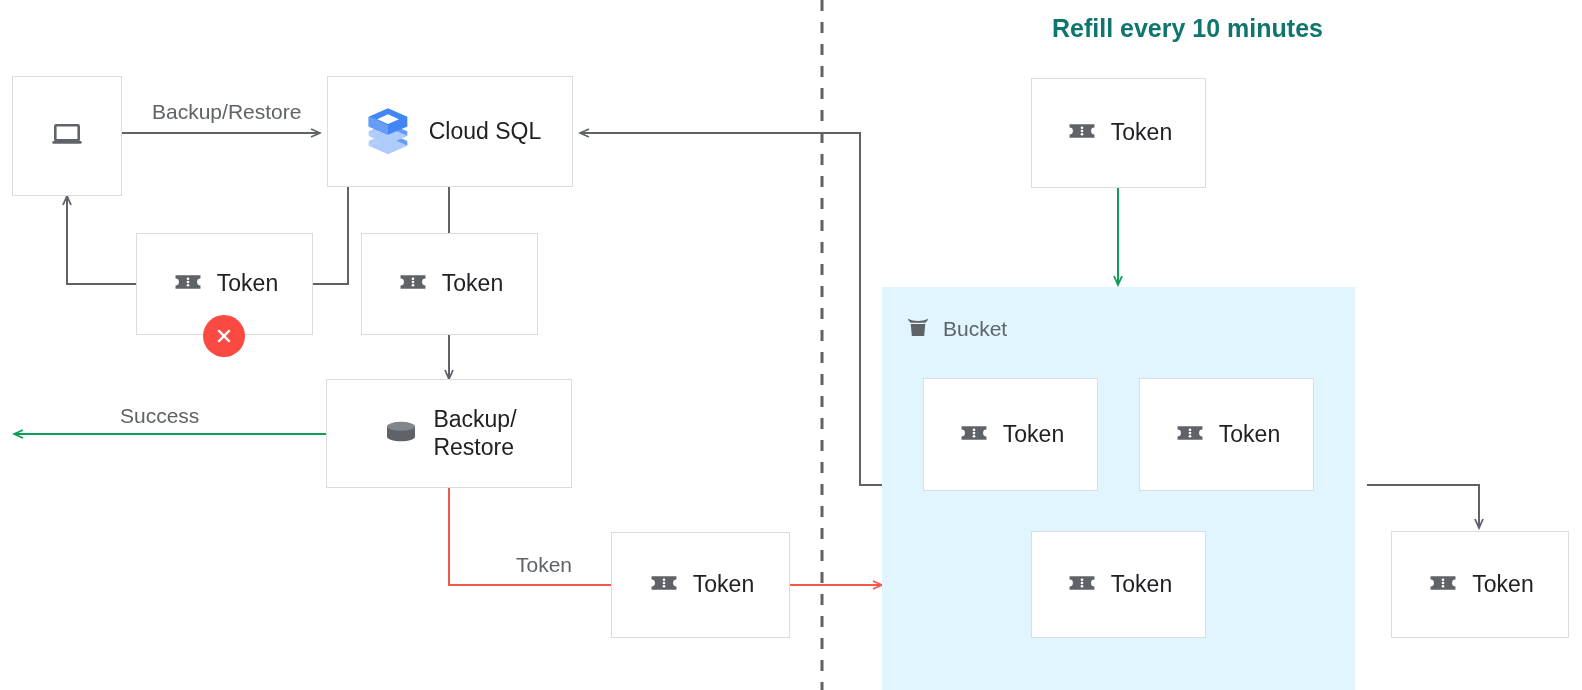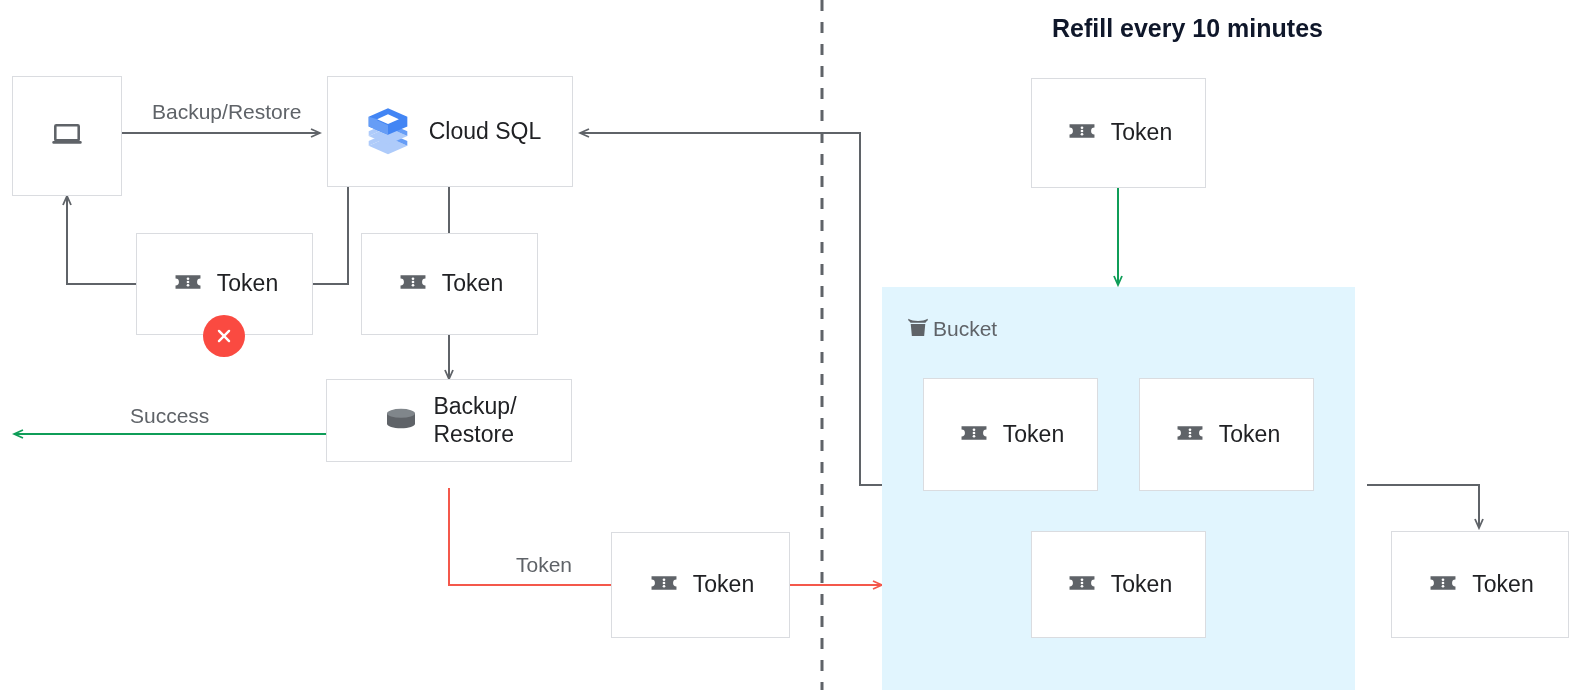--- a/index.html
+++ b/index.html
@@ -47,37 +47,38 @@
     white-space: pre-line;
   }
   .bucket-region {
     position: absolute;
     background: #e1f5fe;
   }
   .bucket-title {
     position: absolute;
     display: flex;
     align-items: center;
+    gap: 10px;
   }
   .bucket-title-label {
     font-size: 21px;
     color: #5f6368;
   }
   .edge-label {
     position: absolute;
     font-size: 21px;
     color: #5f6368;
     line-height: 1.3;
     white-space: pre-line;
   }
   .heading {
     position: absolute;
     font-size: 25px;
     font-weight: bold;
-    color: #0f172a;
+    color: #0f766e;
     white-space: nowrap;
   }
   .err-badge {
     position: absolute;
     width: 42px;
     height: 42px;
     border-radius: 50%;
     background: #fa4a41;
     display: flex;
     align-items: center;
@@ -199,21 +200,21 @@
           <path d="M3.2 7.2 h17.6 v2.4 a2.4 2.4 0 0 0 0 4.8 v2.4 h-17.6 v-2.4 a2.4 2.4 0 0 0 0 -4.8 z" fill="#5f6368"></path>
           <circle cx="12" cy="9.7" r="0.95" fill="#ffffff"></circle>
           <circle cx="12" cy="12.0" r="0.95" fill="#ffffff"></circle>
           <circle cx="12" cy="14.3" r="0.95" fill="#ffffff"></circle>
         </svg>
       </span>
       <span class="node-label">Token</span>
     </div>
   </div>
 
-  <div class="node-box" style="left:326px; top:379px; width:246px; height:83px;">
+  <div class="node-box" style="left:326px; top:379px; width:246px; height:109px;">
     <div class="node-inner">
       <span class="icon">
         <svg width="40" height="40" viewBox="0 0 24 24" xmlns="http://www.w3.org/2000/svg">
           <path d="M3.6 8.6 v6.2 c0 1.5 3.75 2.7 8.4 2.7 s8.4 -1.2 8.4 -2.7 v-6.2 z" fill="#5f6368"></path>
           <ellipse cx="12" cy="8.6" rx="8.4" ry="2.7" fill="#80868b"></ellipse>
         </svg>
       </span>
       <span class="node-label">Backup/
 Restore</span>
     </div>
@@ -298,18 +299,18 @@
           <circle cx="12" cy="12.0" r="0.95" fill="#ffffff"></circle>
           <circle cx="12" cy="14.3" r="0.95" fill="#ffffff"></circle>
         </svg>
       </span>
       <span class="node-label">Token</span>
     </div>
   </div>
 
   <div class="edge-label" style="left:152px; top:98px;">Backup/Restore</div>
 
-  <div class="edge-label" style="left:130px; top:402px;">Success</div>
+  <div class="edge-label" style="left:120px; top:402px;">Success</div>
 
   <div class="edge-label" style="left:516px; top:551px;">Token</div>
 
 
 </div>
 
 </body></html>

